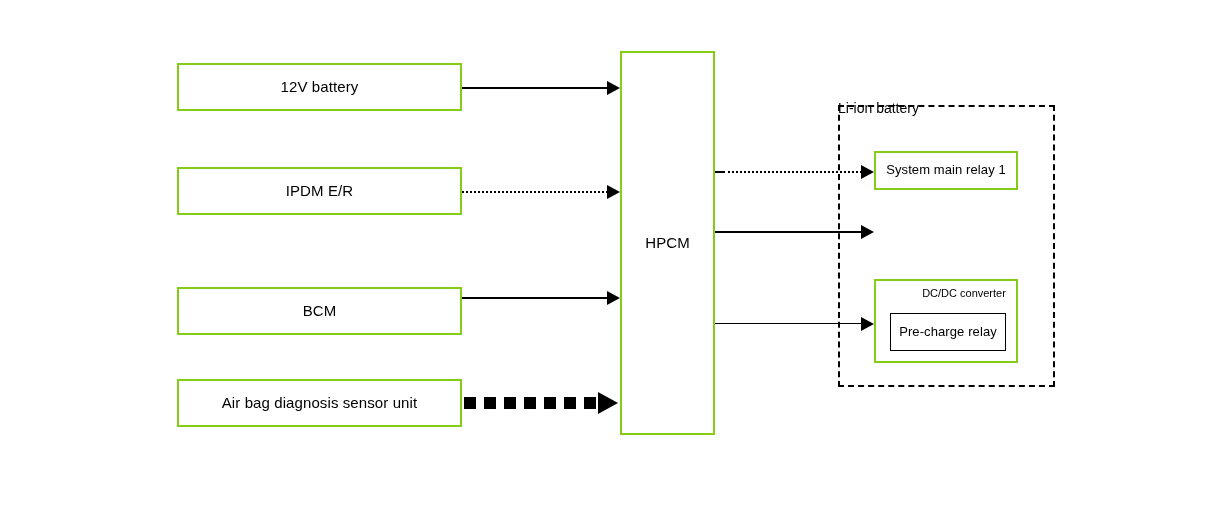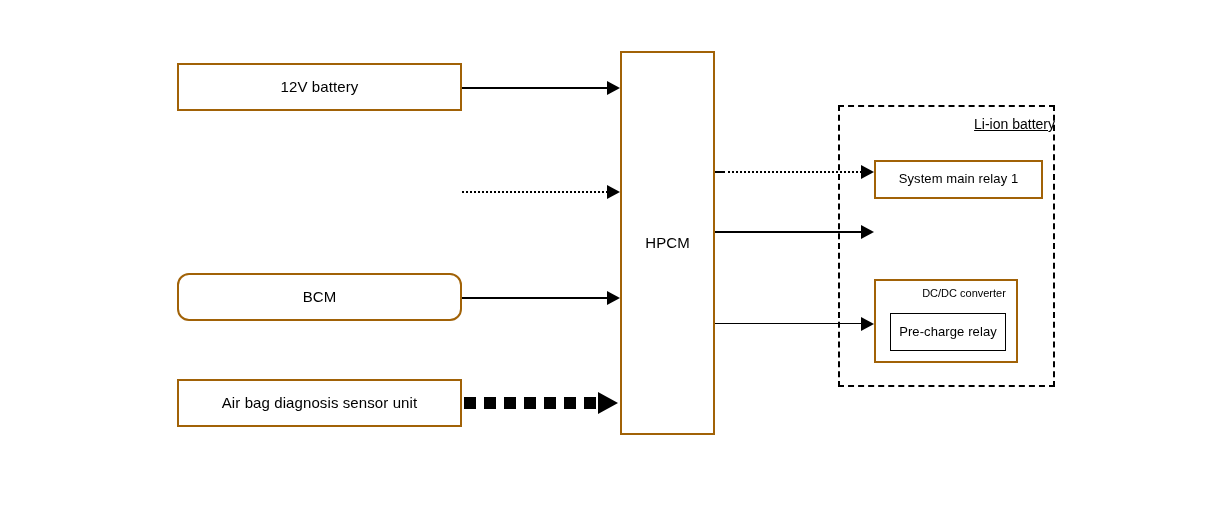--- a/index.html
+++ b/index.html
@@ -15,39 +15,39 @@
   #canvas {
     position: relative;
     width: 1216px;
     height: 512px;
     background: #ffffff;
     overflow: hidden;
   }
   .node {
     position: absolute;
     box-sizing: border-box;
-    border: 2px solid #a16207;
+    border: 2px solid #84cc16;
     background: #fff;
     display: flex;
     align-items: center;
     justify-content: center;
     text-align: center;
   }
   .node-label {
     font-size: 14px;
     line-height: 1.15;
     letter-spacing: 0.1px;
     white-space: nowrap;
   }
   
   .src-box { left: 177px; width: 285px; height: 48px; }
   .src-box .node-label { font-size: 15px; }
   #box-battery  { top: 63px; }
   #box-ipdm     { top: 167px; }
-  #box-bcm      { top: 273px; border-radius: 12px; }
+  #box-bcm      { top: 287px; }
   #box-airbag   { top: 379px; }
 
   
   #box-hpcm {
     left: 620px;
     top: 51px;
     width: 95px;
     height: 384px;
   }
   #box-hpcm .node-label { font-size: 15px; }
@@ -59,32 +59,30 @@
     top: 105px;
     width: 217px;
     height: 282px;
     box-sizing: border-box;
     border: 2px dashed #000;
     background: transparent;
   }
   #group-liion-title {
     position: absolute;
     left: 838px;
-    top: 116px;
+    top: 100px;
     width: 217px;
-    text-align: right;
+    text-align: left;
     font-size: 14px;
     white-space: nowrap;
-    text-decoration: underline;
   }
   .relay-box {
     left: 874px;
-    width: 169px;
+    width: 144px;
     height: 39px;
-    margin-top: 9px;
   }
   .relay-box .node-label { font-size: 13px; }
   #box-smr1 { top: 151px; }
   #box-smr2 { top: 211px; }
 
   #box-dcdc {
     left: 874px;
     top: 279px;
     width: 144px;
     height: 84px;
@@ -196,20 +194,23 @@
 </style>
 </head>
 <body>
 
 <div id="canvas">
 
   <div class="node src-box" id="box-battery">
     <span class="node-label">12V battery</span>
   </div>
 
+  <div class="node src-box" id="box-ipdm">
+    <span class="node-label">IPDM E/R</span>
+  </div>
 
   <div class="node src-box" id="box-bcm">
     <span class="node-label">BCM</span>
   </div>
 
   <div class="node src-box" id="box-airbag">
     <span class="node-label">Air bag diagnosis sensor unit</span>
   </div>
 
   <div class="node" id="box-hpcm">

